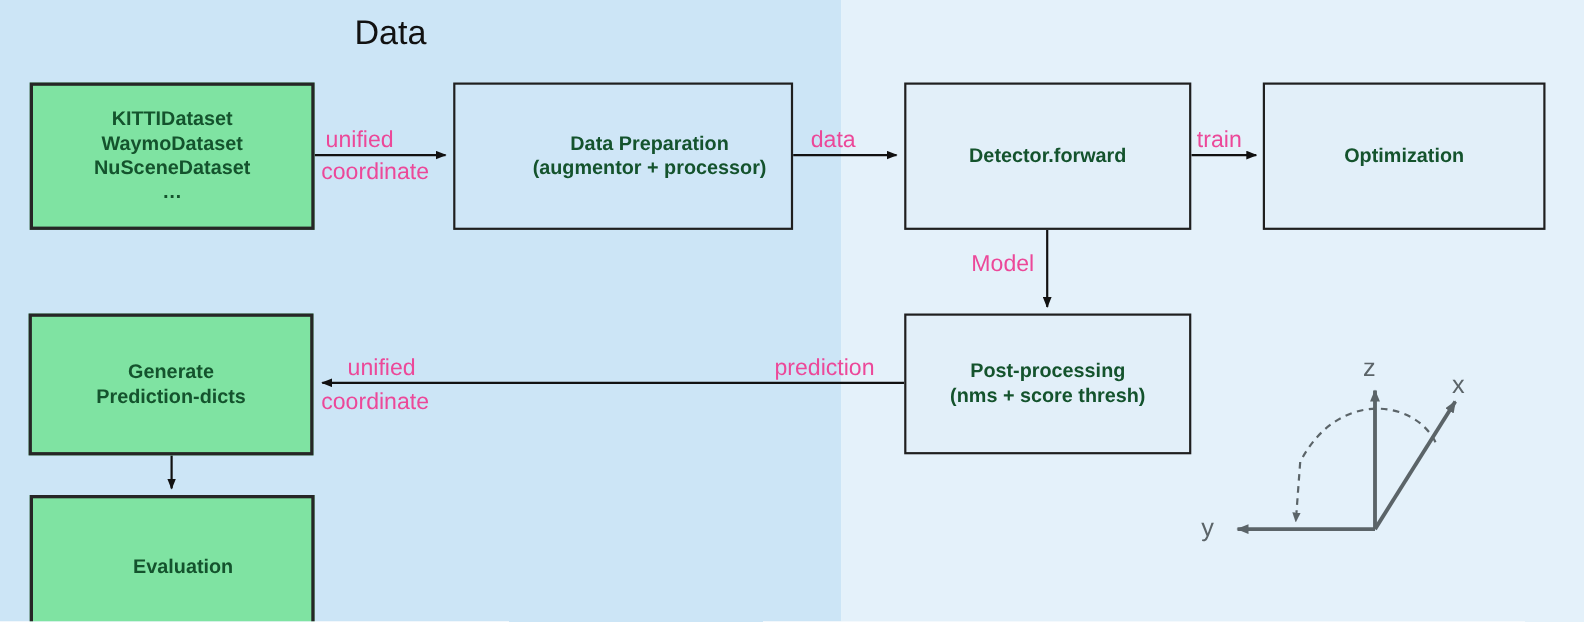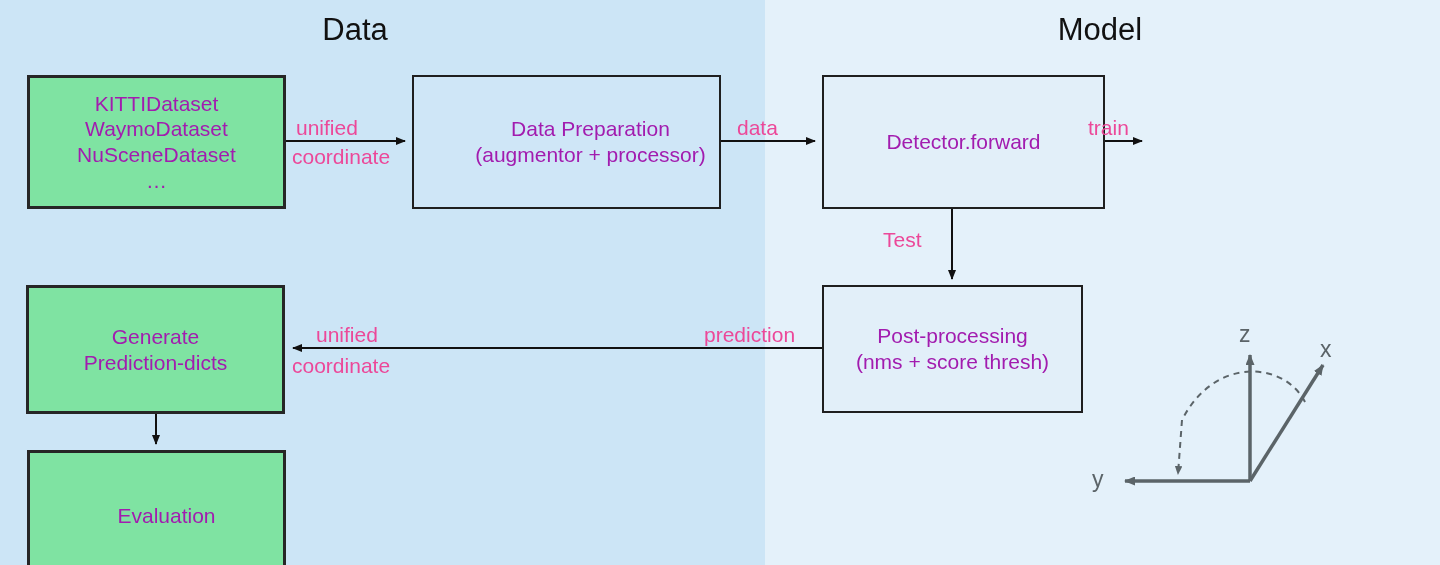--- a/index.html
+++ b/index.html
@@ -40,23 +40,24 @@
     line-height: 1;
   }
   .node {
     position: absolute;
     box-sizing: border-box;
     display: flex;
     align-items: center;
     justify-content: center;
     text-align: center;
     line-height: 1.22;
-    color: #a21caf;
-    font-size: 21px;
+    color: #14532d;
+    font-size: 18px;
     white-space: pre-line;
+    font-weight: bold;
   }
   .node.green {
     background: #7fe3a2;
     border: 3px solid #262626;
   }
   .node.plain-data {
     background: #cfe6f7;
     border: 2px solid #1f1f1f;
   }
   .node.plain-model {
@@ -93,21 +94,20 @@
 </style>
 </head>
 <body>
 
 <div id="canvas">
 
   <div class="band" id="band-data"></div>
   <div class="band" id="band-model"></div>
 
   <div class="section-title" style="left:295px; top:14px; width:120px;">Data</div>
-  <div class="section-title" style="left:1040px; top:14px; width:120px;">Model</div>
 
   <svg class="wires" viewBox="0 0 1440 565">
     <defs>
       <marker id="arrowBlack" markerWidth="10" markerHeight="8" refX="9" refY="4" orient="auto" markerUnits="userSpaceOnUse">
         <path d="M0,0 L10,4 L0,8 z" fill="#111111"></path>
       </marker>
       <marker id="arrowGray" markerWidth="11" markerHeight="9" refX="10" refY="4.5" orient="auto" markerUnits="userSpaceOnUse">
         <path d="M0,0 L11,4.5 L0,9 z" fill="#5b6468"></path>
       </marker>
       <marker id="arrowGraySmall" markerWidth="9" markerHeight="7.5" refX="8" refY="3.75" orient="auto" markerUnits="userSpaceOnUse">
@@ -134,39 +134,40 @@
   </svg>
 
   <div class="node green" style="left:27px; top:75px; width:259px; height:134px;">KITTIDataset
 WaymoDataset
 NuSceneDataset
 …</div>
 
   <div class="node plain-data" style="left:412px; top:75px; width:309px; height:134px;padding-left:48px;">Data Preparation
 (augmentor + processor)</div>
 
-  <div class="node plain-model" style="left:822px; top:75px; width:283px; height:134px;">Detector.forward</div>
+  <div class="node plain-model" style="left:822px; top:75px; width:261px; height:134px;">Detector.forward</div>
 
+  <div class="node plain-model" style="left:1148px; top:75px; width:257px; height:134px;">Optimization</div>
 
   <div class="node plain-model" style="left:822px; top:285px; width:261px; height:128px;">Post-processing
 (nms + score thresh)</div>
 
   <div class="node green" style="left:26px; top:285px; width:259px; height:129px;">Generate
 Prediction-dicts</div>
 
   <div class="node green" style="left:27px; top:450px; width:259px; height:132px;padding-left:20px;">Evaluation</div>
 
   <div class="edge-label" style="left:296px; top:116px;">unified</div>
   <div class="edge-label" style="left:292px; top:145px;">coordinate</div>
 
   <div class="edge-label" style="left:737px; top:116px;">data</div>
 
   <div class="edge-label" style="left:1088px; top:116px;">train</div>
 
-  <div class="edge-label" style="left:883px; top:228px;">Test</div>
+  <div class="edge-label" style="left:883px; top:228px;">Model</div>
 
   <div class="edge-label" style="left:704px; top:323px;">prediction</div>
 
   <div class="edge-label" style="left:316px; top:323px;">unified</div>
   <div class="edge-label" style="left:292px; top:354px;">coordinate</div>
 
   <div class="coord-label" style="left:1239px; top:321px;">z</div>
   <div class="coord-label" style="left:1320px; top:336px;">x</div>
   <div class="coord-label" style="left:1092px; top:466px;">y</div>
 

